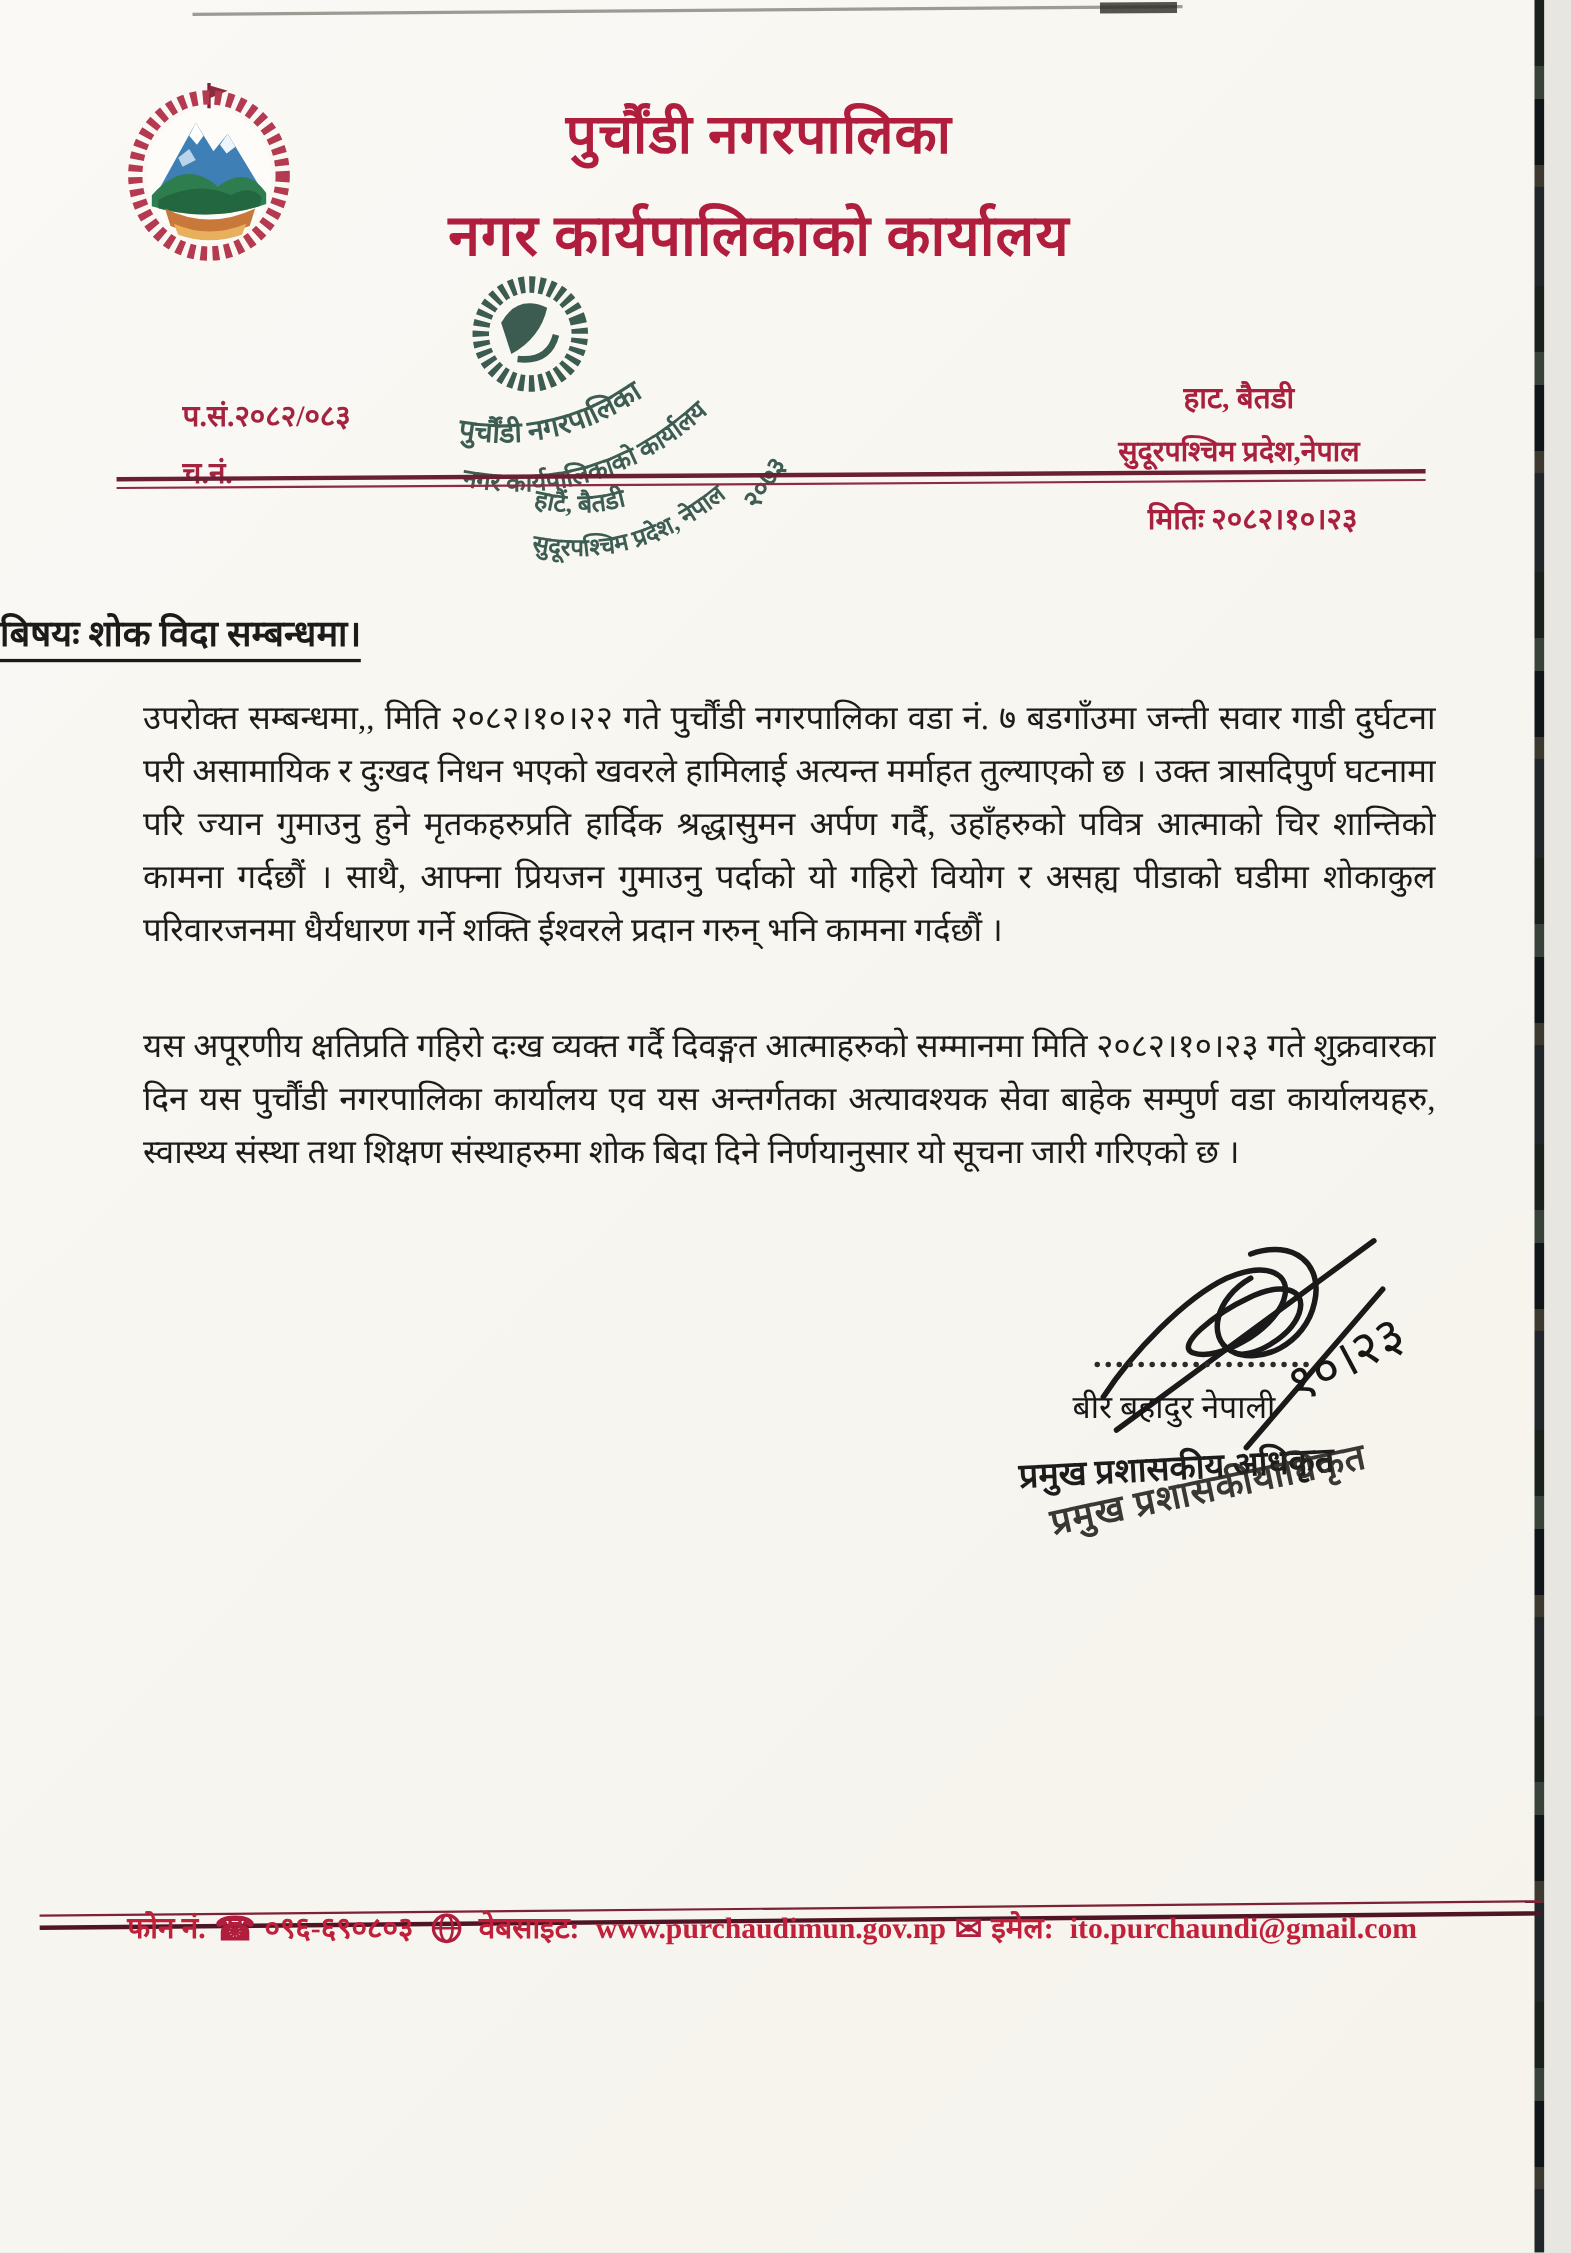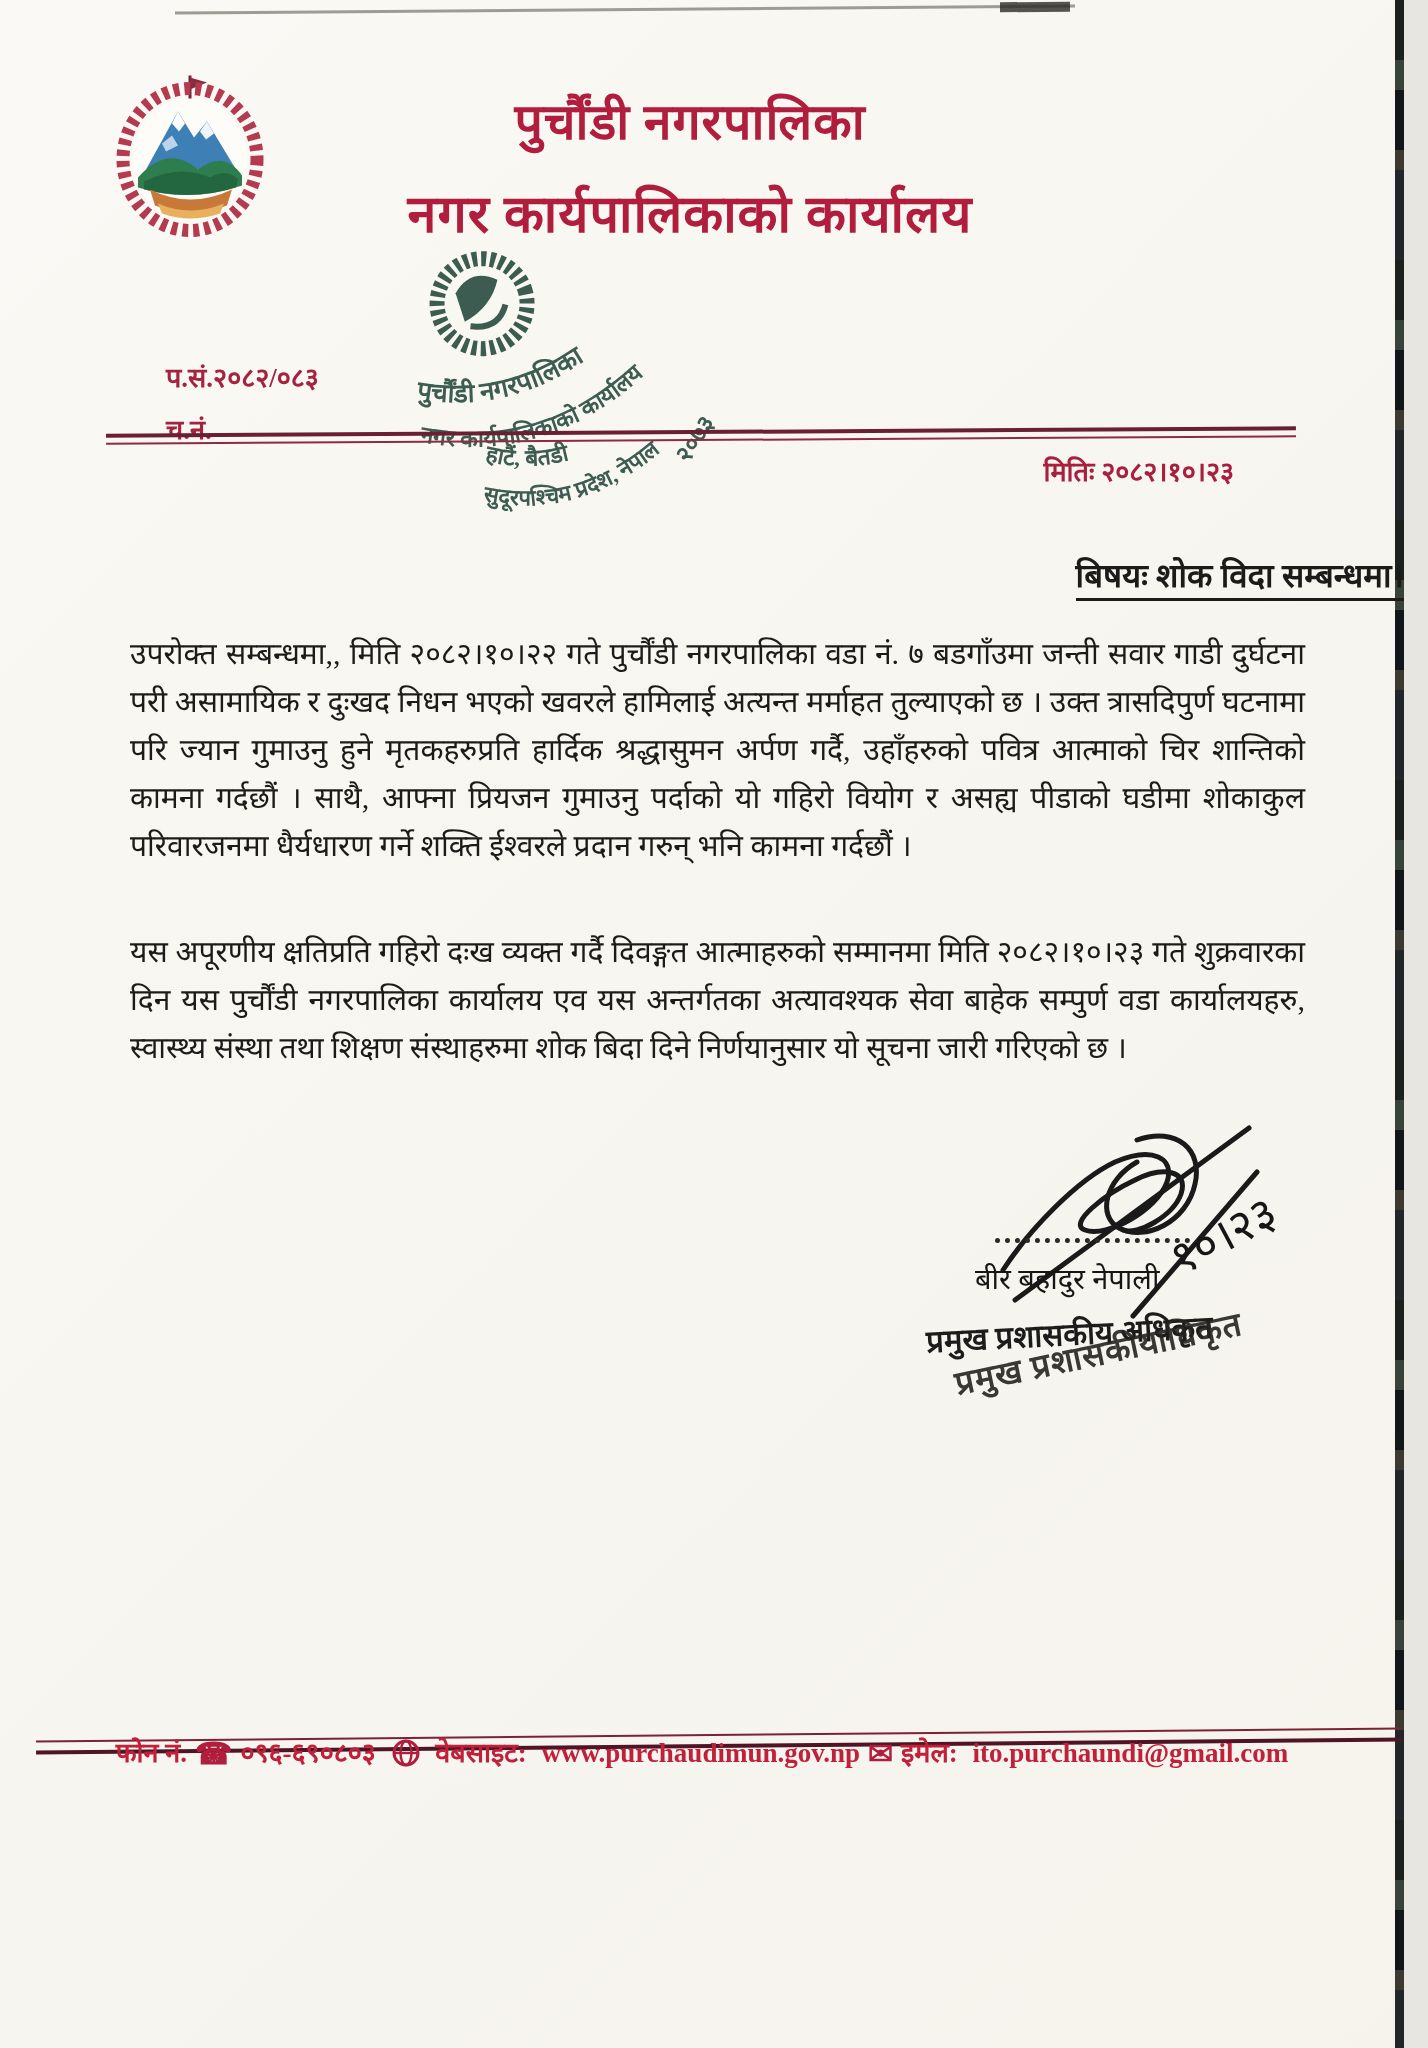--- a/index.html
+++ b/index.html
@@ -38,21 +38,21 @@
   .rule-main{
     position:absolute;left:106px;top:430px;width:1190px;height:5px;
     border-top:4px solid #6b1f33;border-bottom:2px solid #8e2a41;
     transform:rotate(-.35deg);
   }
   .date-line{position:absolute;right:170px;top:452px;color:#a91f3e;font-weight:bold;font-size:27px;}
   
   .stamp{position:absolute;left:388px;top:222px;width:340px;height:320px;opacity:.92;}
   .stamp text{fill:#2e5046;font-weight:bold;font-family:"Liberation Serif",serif;}
   
-  .subject{position:absolute;left:0;top:552px;width:100%;text-align:right;}
+  .subject{position:absolute;left:0;top:552px;width:100%;text-align:left;}
   .subject span{font-size:33px;font-weight:bold;border-bottom:3px solid #1d1b1a;padding-bottom:4px;}
   
   .para{position:absolute;left:130px;width:1175px;font-size:30px;line-height:48px;text-align:justify;}
   .para-1{top:630px;}
   .para-2{top:928px;}
   
   .sig-svg{position:absolute;left:985px;top:1108px;width:310px;height:230px;}
   .sig-dots{position:absolute;left:995px;top:1238px;width:195px;border-bottom:5px dotted #2a2a2a;}
   .sig-name{position:absolute;left:975px;top:1258px;font-size:29px;color:#161616;}
   .desig-print{
@@ -123,20 +123,24 @@
       <path d="M100,44 q22,-20 44,0 q-14,24 -44,30 z" fill="#2e4f44"></path>
       <path d="M104,80 q26,12 40,-10" stroke="#2e4f44" stroke-width="6" fill="none"></path>
       <text font-size="26"><textPath href="#st1">पुर्चौंडी नगरपालिका</textPath></text>
       <text font-size="23"><textPath href="#st2">नगर कार्यपालिकाको कार्यालय</textPath></text>
       <text font-size="23"><textPath href="#st3">हाटैं, बैतडी</textPath></text>
       <text font-size="22"><textPath href="#st4">सुदूरपश्चिम प्रदेश, नेपाल</textPath></text>
       <text x="268" y="278" font-size="24" transform="rotate(-38 268 278)">२०७३</text>
     </g>
   </svg>
 
+  <div class="place">
+    <div class="place-1">हाट, बैतडी</div>
+    <div class="place-2">सुदूरपश्चिम प्रदेश,नेपाल</div>
+  </div>
 
   <div class="rule-main"></div>
 
   <div class="date-line">मितिः २०८२।१०।२३</div>
 
   <div class="subject">
     <span>बिषयः शोक विदा सम्बन्धमा।</span>
   </div>
 
   <div class="para para-1">उपरोक्त सम्बन्धमा,, मिति २०८२।१०।२२ गते पुर्चौंडी नगरपालिका वडा नं. ७ बडगाँउमा जन्ती सवार गाडी दुर्घटना परी असामायिक र दुःखद निधन भएको खवरले हामिलाई अत्यन्त मर्माहत तुल्याएको छ । उक्त त्रासदिपुर्ण घटनामा परि ज्यान गुमाउनु हुने मृतकहरुप्रति हार्दिक श्रद्धासुमन अर्पण गर्दै, उहाँहरुको पवित्र आत्माको चिर शान्तिको कामना गर्दछौं । साथै, आफ्ना प्रियजन गुमाउनु पर्दाको यो गहिरो वियोग र असह्य पीडाको घडीमा शोकाकुल परिवारजनमा धैर्यधारण गर्ने शक्ति ईश्वरले प्रदान गरुन् भनि कामना गर्दछौं ।</div>

